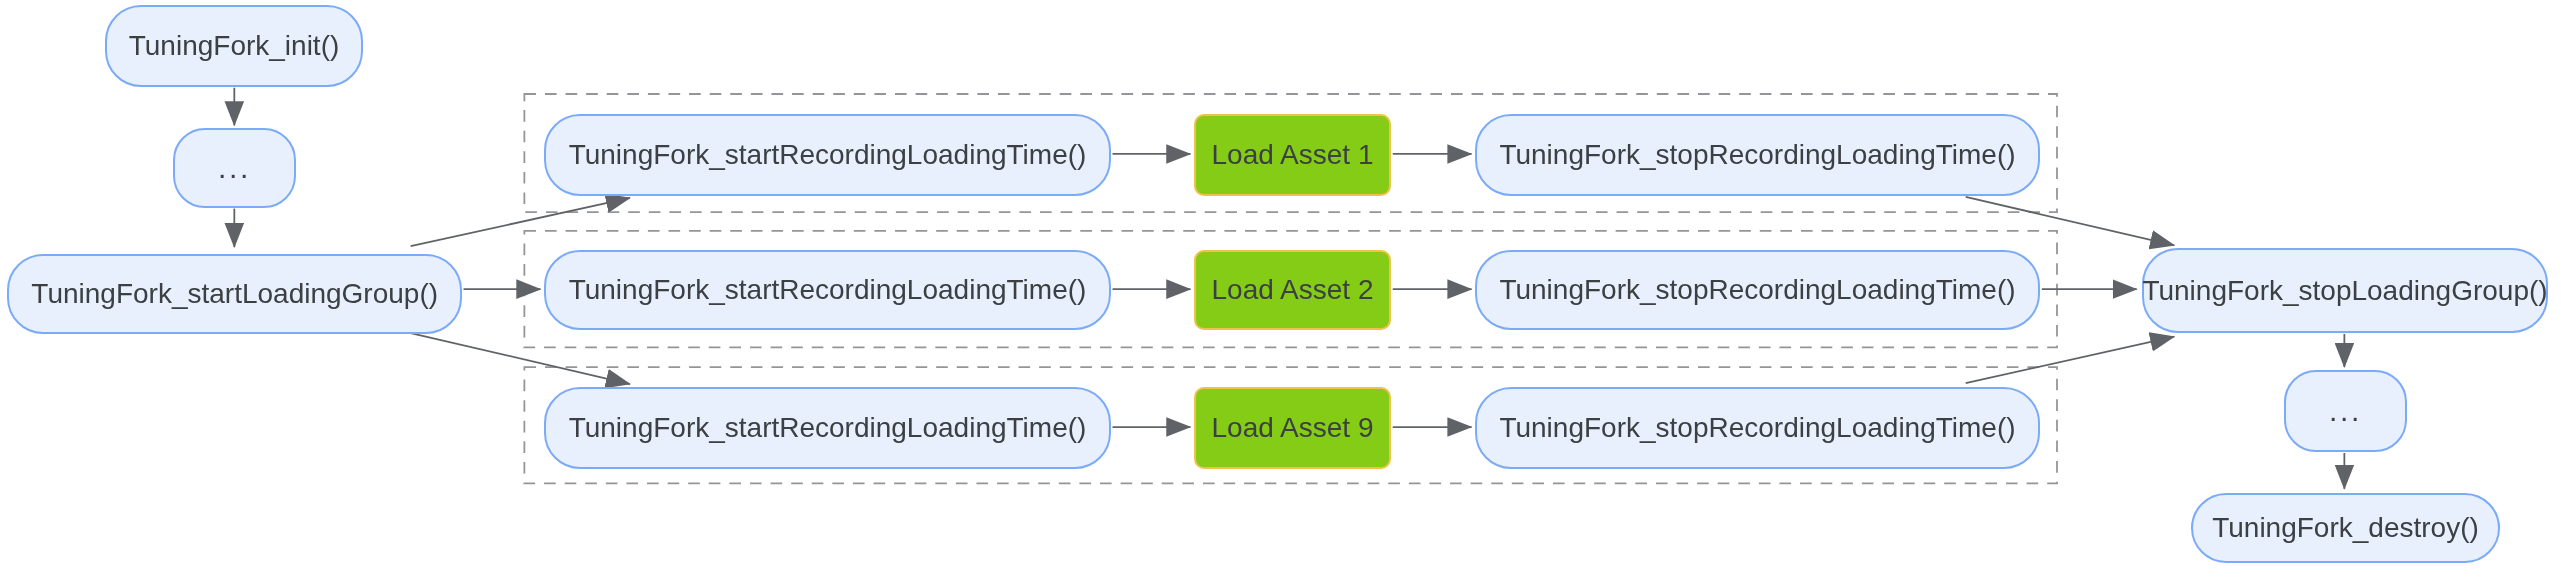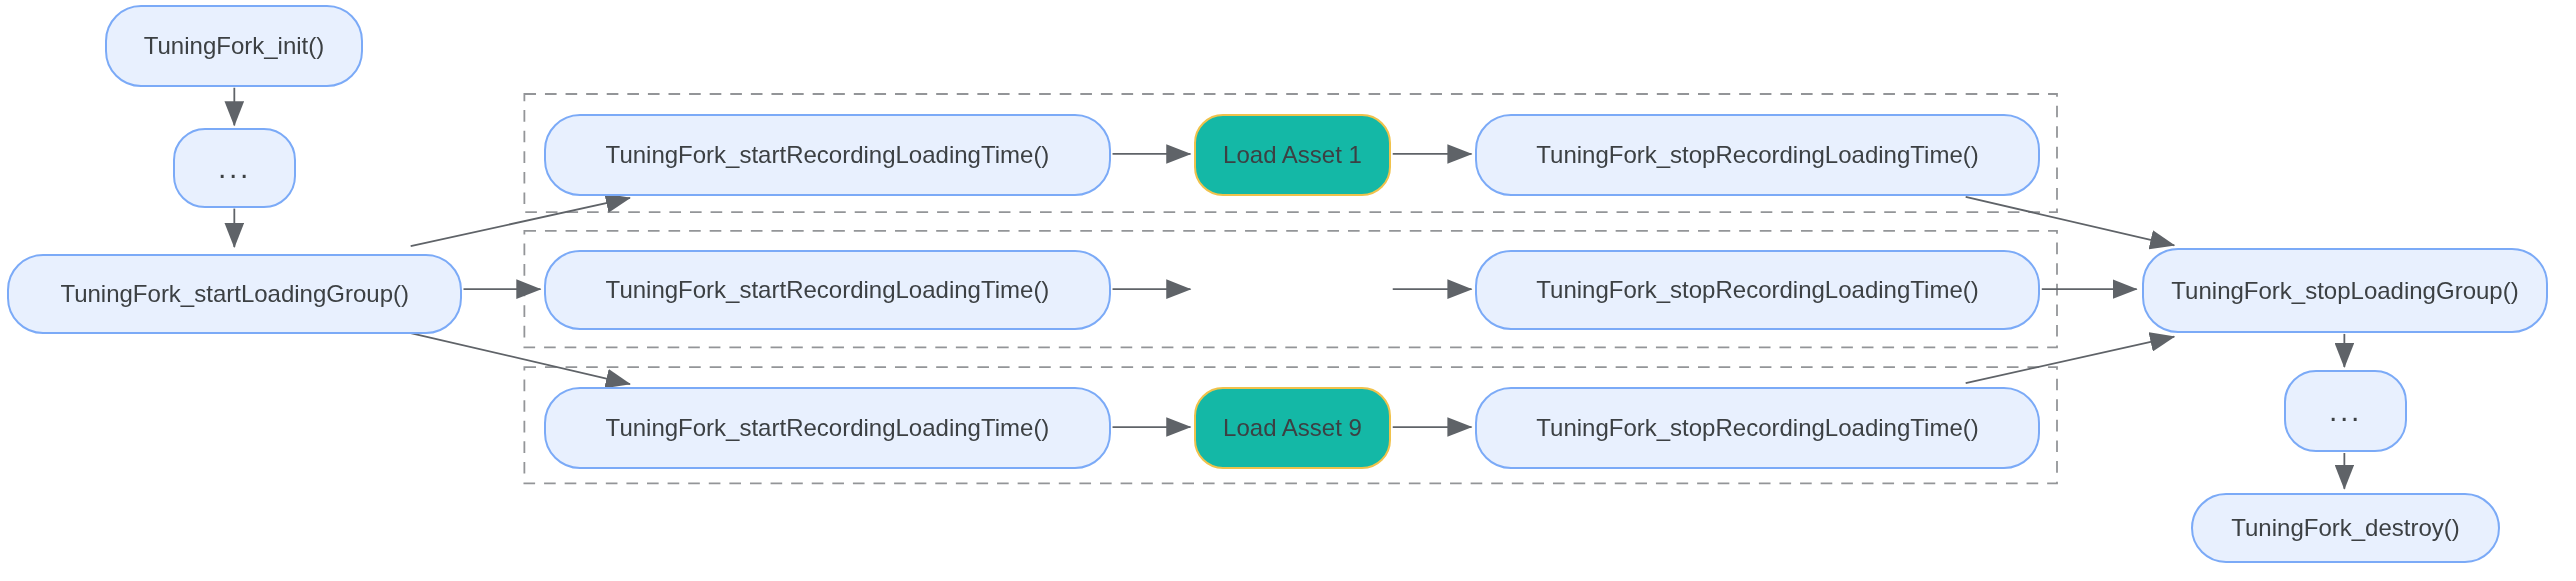--- a/index.html
+++ b/index.html
@@ -10,29 +10,29 @@
     font-family:"Liberation Sans","DejaVu Sans",sans-serif;
     overflow:hidden;
   }
   .node{
     position:absolute;
     box-sizing:border-box;
     background:#e8f0fe;
     border:2.7px solid #7baaf7;
     border-radius:36px;
     display:flex;align-items:center;justify-content:center;
-    font-size:24px;
+    font-size:28px;
     color:#3c4043;
     white-space:nowrap;
     z-index:2;
   }
   .node.asset{
-    background:#14b8a6;
+    background:#84cc16;
     border-color:#f0c24b;
-    border-radius:29px;
+    border-radius:10px;
   }
   .node.ellipsis{
     border-radius:32px;
     font-size:30px;
     letter-spacing:2.7px;
   }
   svg.layer{
     position:absolute;left:0;top:0;width:2576px;height:581px;
     z-index:1;
   }
@@ -83,20 +83,21 @@
 
   <div class="node ellipsis" style="left:173px;top:128px;width:123px;height:80px;">...</div>
 
   <div class="node" style="left:7.2px;top:254px;width:455px;height:80px;">TuningFork_startLoadingGroup()</div>
 
   <div class="node" style="left:544px;top:114px;width:567px;height:82px;">TuningFork_startRecordingLoadingTime()</div>
   <div class="node asset" style="left:1194px;top:114px;width:197px;height:82px;">Load Asset 1</div>
   <div class="node" style="left:1475px;top:114px;width:565px;height:82px;">TuningFork_stopRecordingLoadingTime()</div>
 
   <div class="node" style="left:544px;top:250px;width:567px;height:80px;">TuningFork_startRecordingLoadingTime()</div>
+  <div class="node asset" style="left:1194px;top:250px;width:197px;height:80px;">Load Asset 2</div>
   <div class="node" style="left:1475px;top:250px;width:565px;height:80px;">TuningFork_stopRecordingLoadingTime()</div>
 
   <div class="node" style="left:544px;top:387px;width:567px;height:82px;">TuningFork_startRecordingLoadingTime()</div>
   <div class="node asset" style="left:1194px;top:387px;width:197px;height:82px;">Load Asset 9</div>
   <div class="node" style="left:1475px;top:387px;width:565px;height:82px;">TuningFork_stopRecordingLoadingTime()</div>
 
   <div class="node" style="left:2142px;top:248px;width:406px;height:85px;">TuningFork_stopLoadingGroup()</div>
 
   <div class="node ellipsis" style="left:2284px;top:370px;width:123px;height:82px;">...</div>
 

